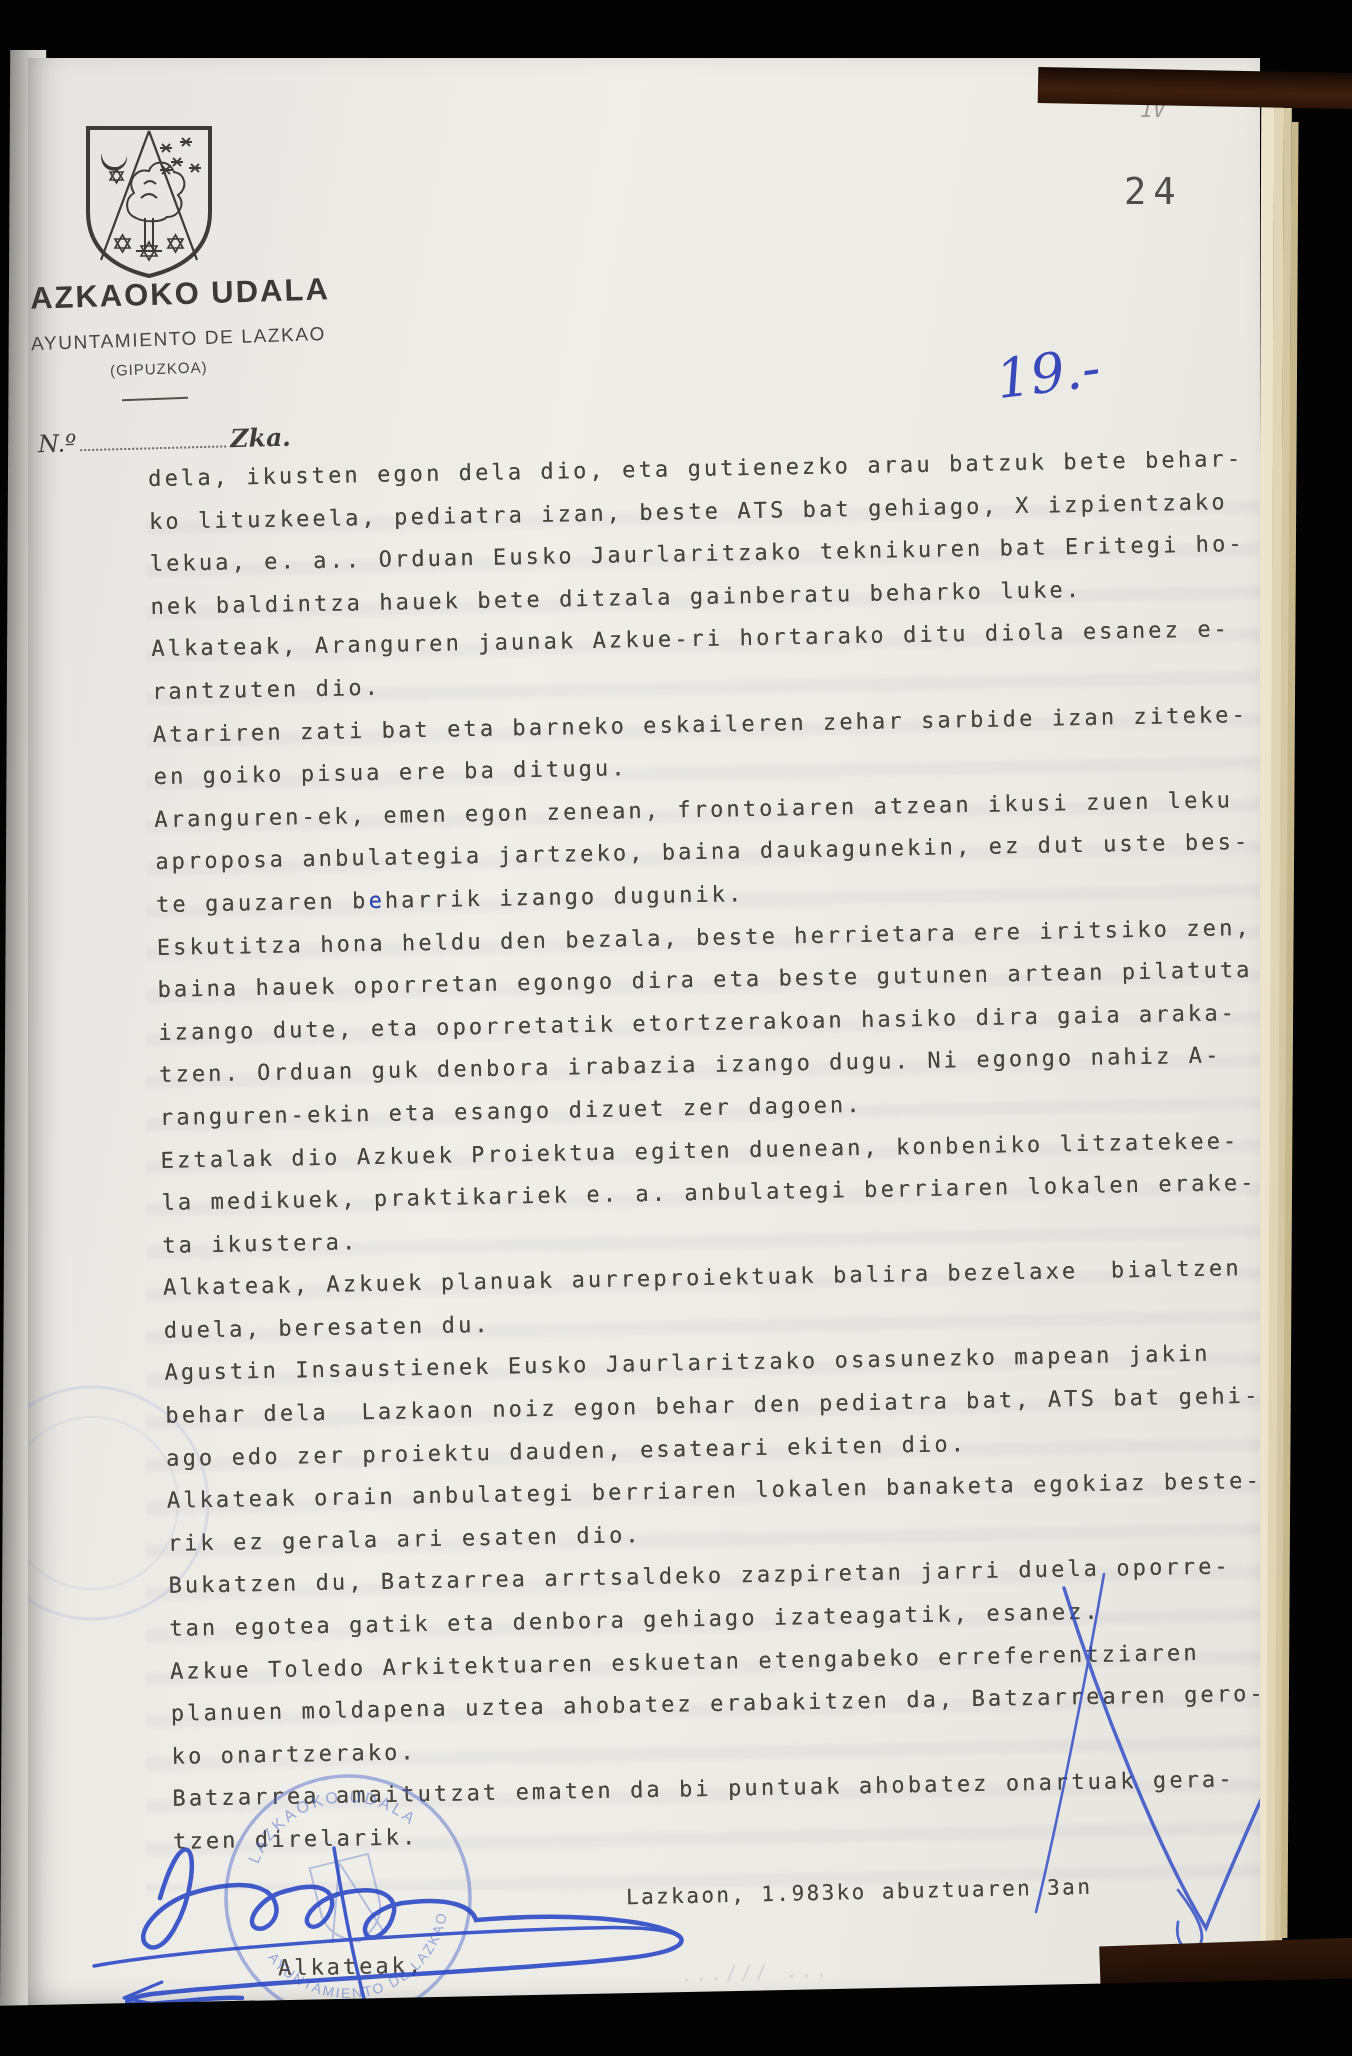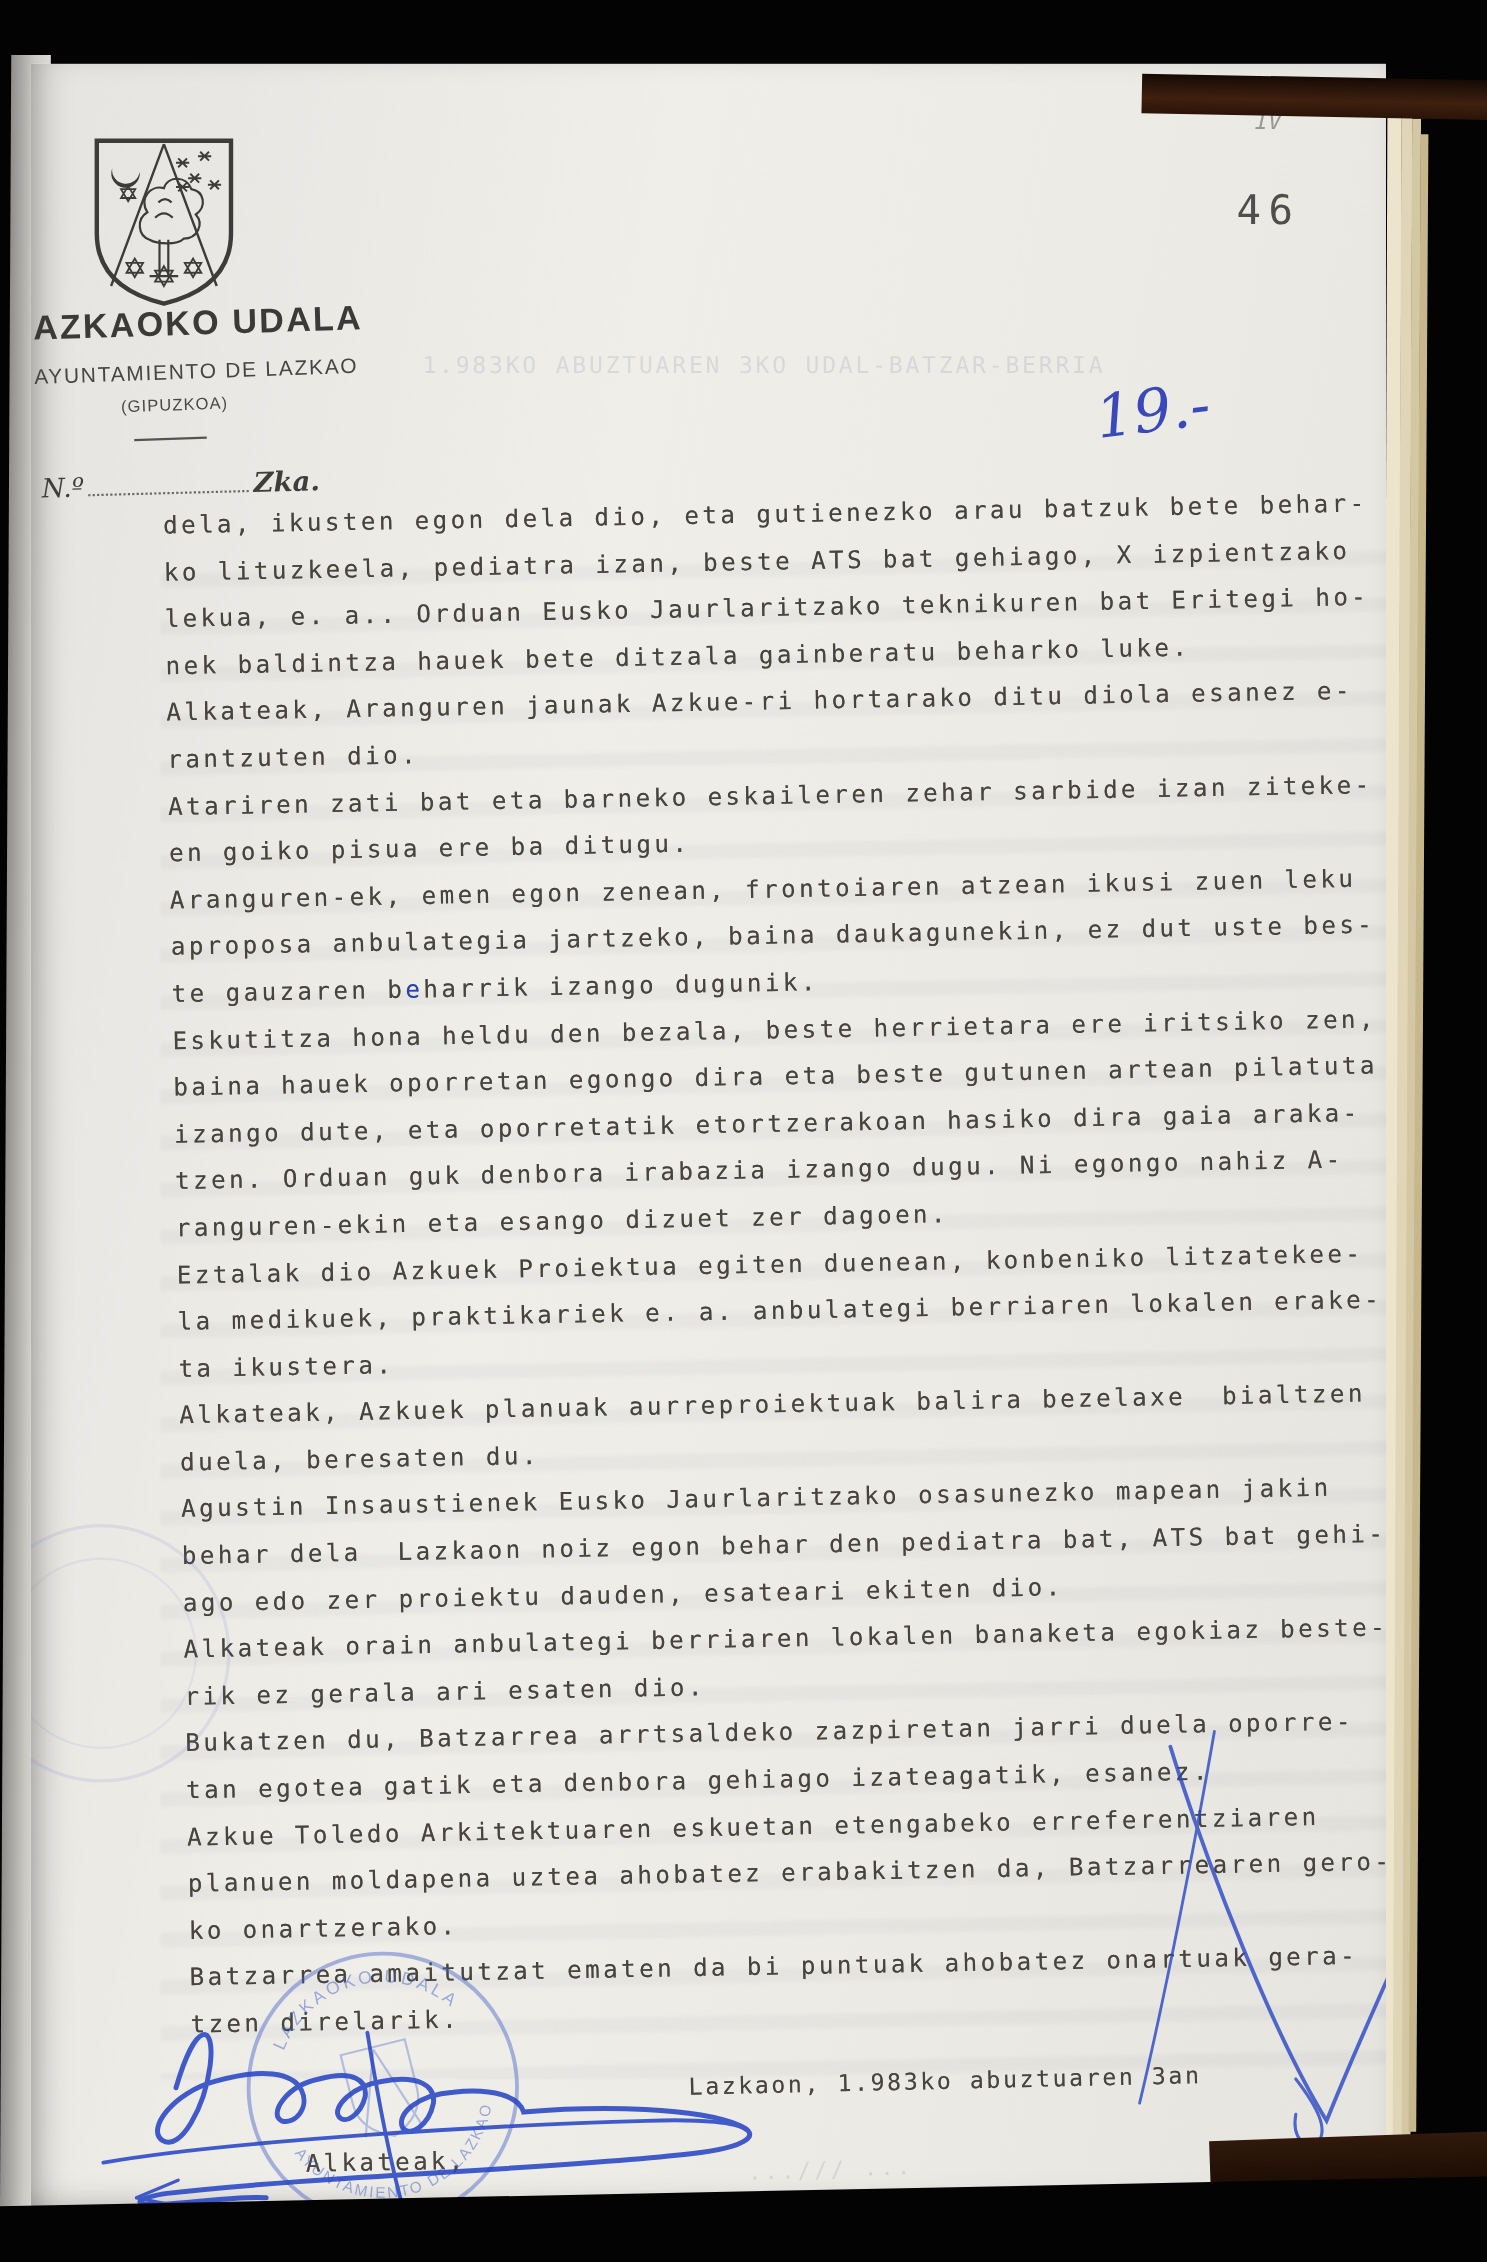--- a/index.html
+++ b/index.html
@@ -115,25 +115,24 @@
 
   <div class="org-name">AZKAOKO UDALA</div>
   <div class="org-sub">AYUNTAMIENTO DE LAZKAO</div>
   <div class="province">(GIPUZKOA)</div>
   <div class="head-rule"></div>
 
   <div class="refline">
     <span class="nro">N.º</span><span class="leader"></span><span class="zka">Zka.</span>
   </div>
 
-  <div class="folio">46</div>
+  <div class="folio">24</div>
   <div class="pencil-mark">1V</div>
   <div class="hand-num">19.-</div>
 
-  <div class="ghost-head">1.983KO ABUZTUAREN 3KO UDAL-BATZAR-BERRIA</div>
   <div class="bleed"></div>
 
   <div class="body-text">
       <div class="tline">dela, ikusten egon dela dio, eta gutienezko arau batzuk bete behar-</div>
       <div class="tline">ko lituzkeela, pediatra izan, beste ATS bat gehiago, X izpientzako</div>
       <div class="tline">lekua, e. a.. Orduan Eusko Jaurlaritzako teknikuren bat Eritegi ho-</div>
       <div class="tline">nek baldintza hauek bete ditzala gainberatu beharko luke.</div>
       <div class="tline">Alkateak, Aranguren jaunak Azkue-ri hortarako ditu diola esanez e-</div>
       <div class="tline">rantzuten dio.</div>
       <div class="tline">Atariren zati bat eta barneko eskaileren zehar sarbide izan ziteke-</div>

